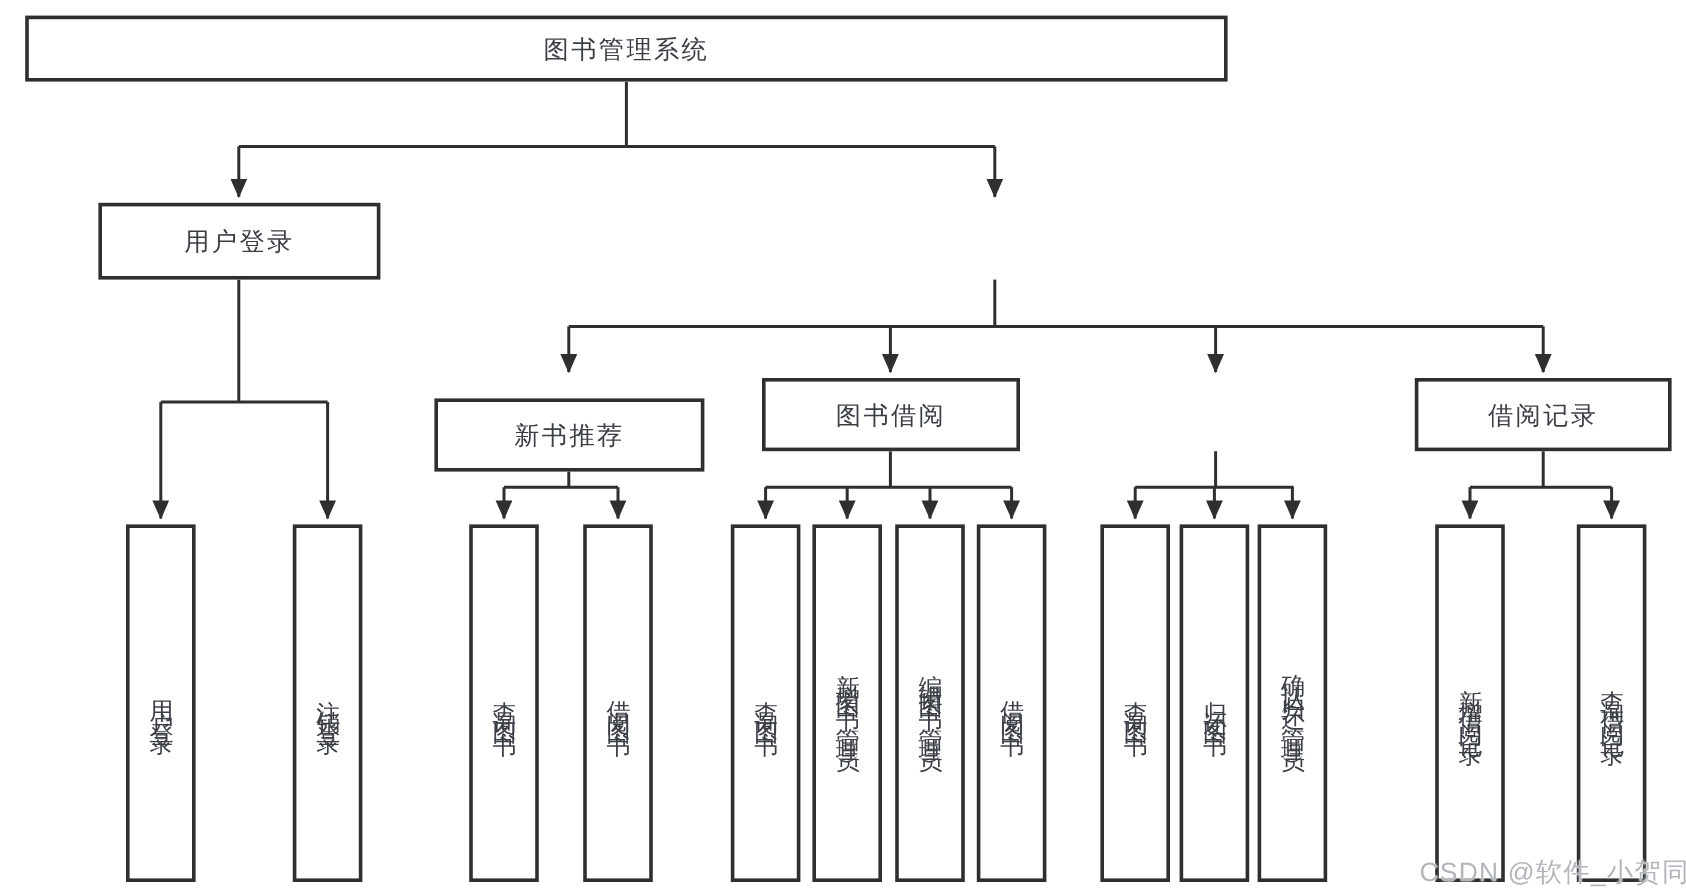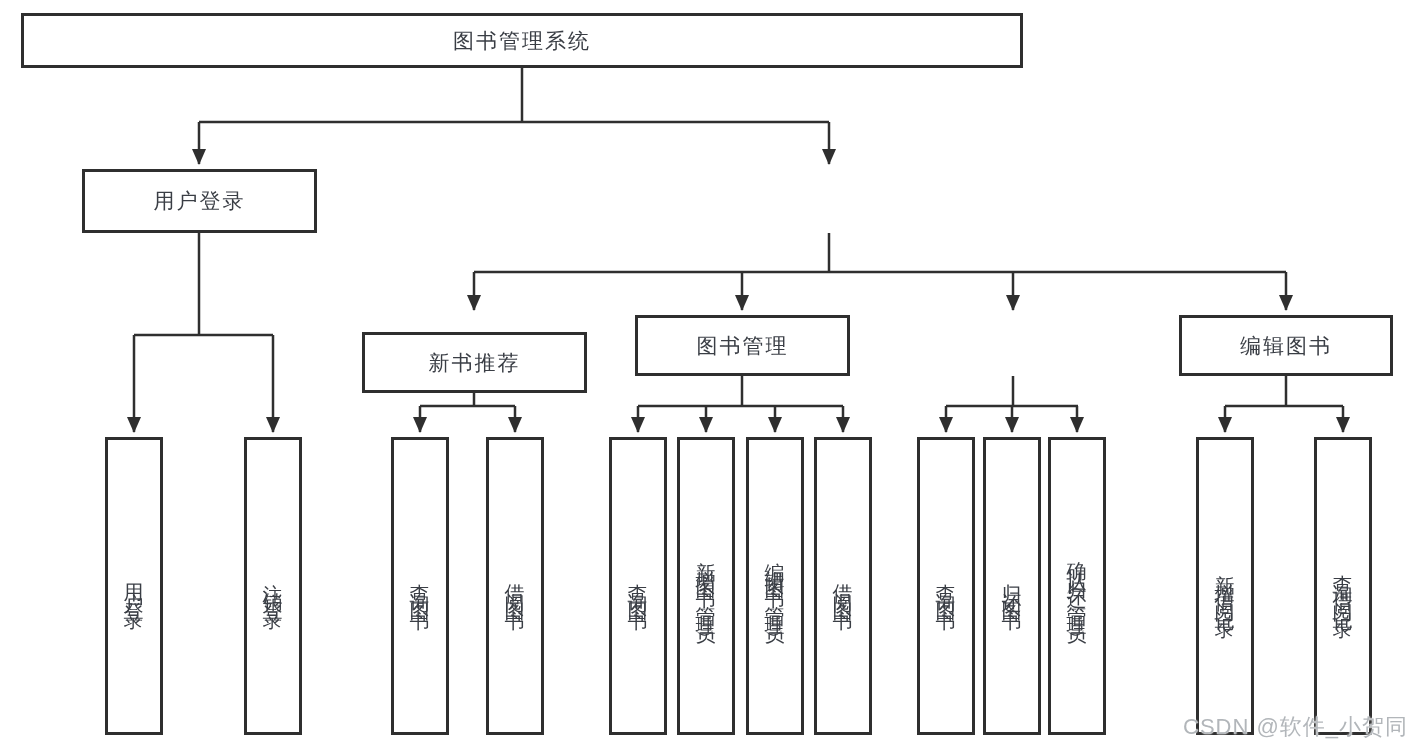--- a/index.html
+++ b/index.html
@@ -129,22 +129,22 @@
       <line x1="1225" y1="406" x2="1225" y2="432" marker-end="url(#arw)"></line>
       <line x1="1343" y1="406" x2="1343" y2="432" marker-end="url(#arw)"></line>
     </g>
   </svg>
 
   <div class="node n-root">图书管理系统</div>
 
   <div class="node n-user-login">用户登录</div>
 
   <div class="node n-new-book">新书推荐</div>
-  <div class="node n-book-borrow">图书管理</div>
-  <div class="node n-borrow-record">编辑图书</div>
+  <div class="node n-book-borrow">图书借阅</div>
+  <div class="node n-borrow-record">借阅记录</div>
 
   <div class="node leaf lf-1">用户登录</div>
   <div class="node leaf lf-2">注销登录</div>
 
   <div class="node leaf lf-3">查询图书</div>
   <div class="node leaf lf-4">借阅图书</div>
 
   <div class="node leaf lf-5">查询图书</div>
   <div class="node leaf lf-6">新增图书（管理员）</div>
   <div class="node leaf lf-7">编辑图书（管理员）</div>

